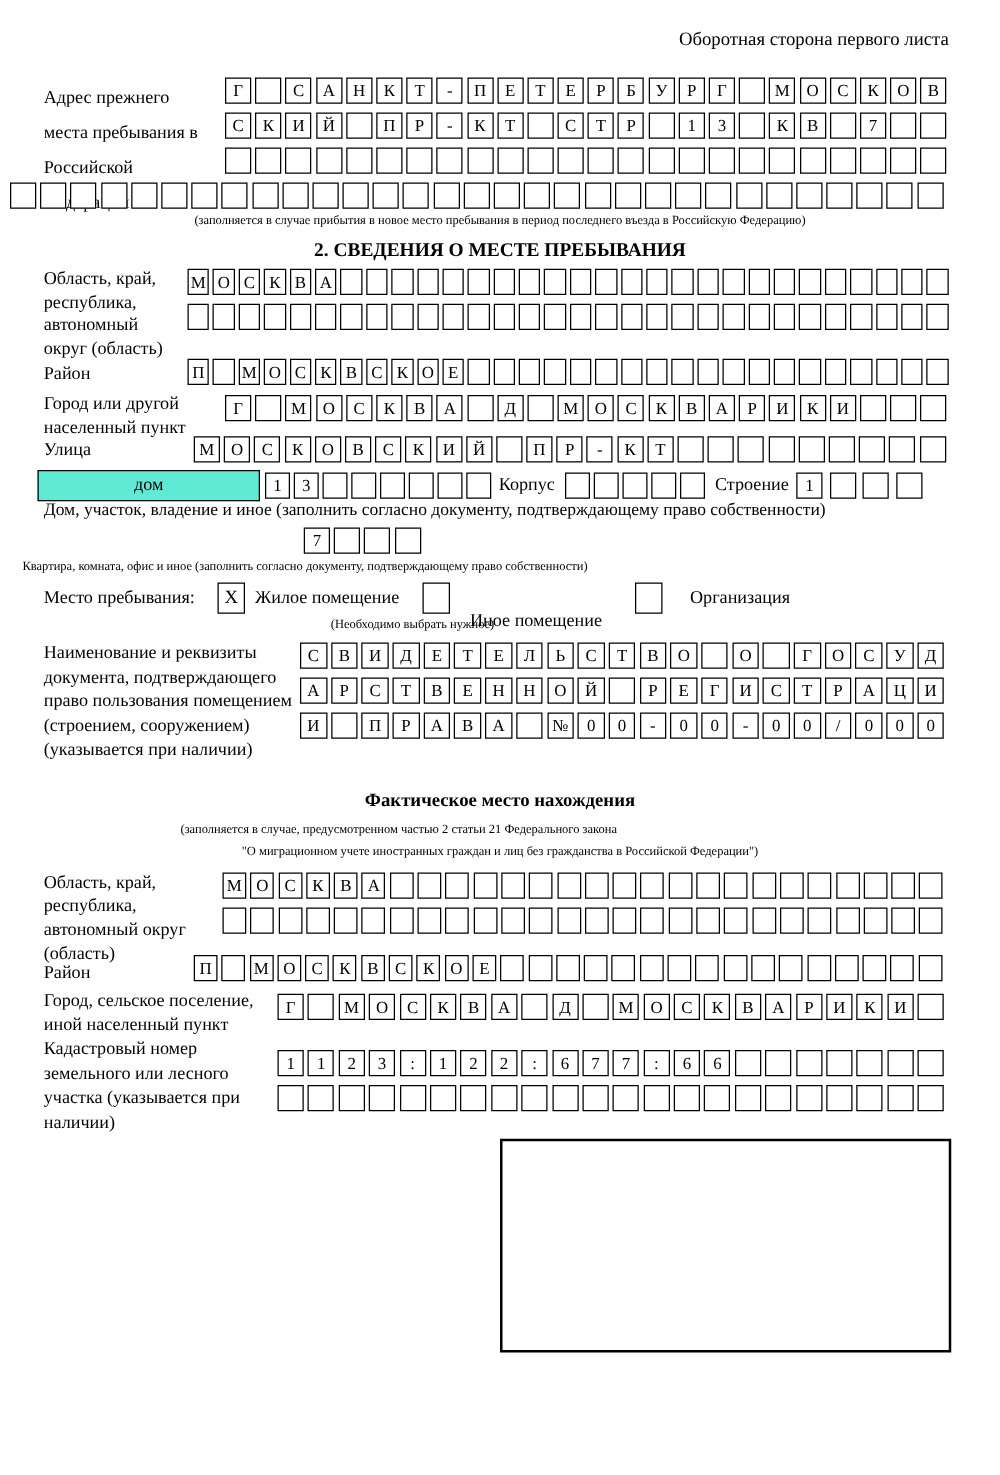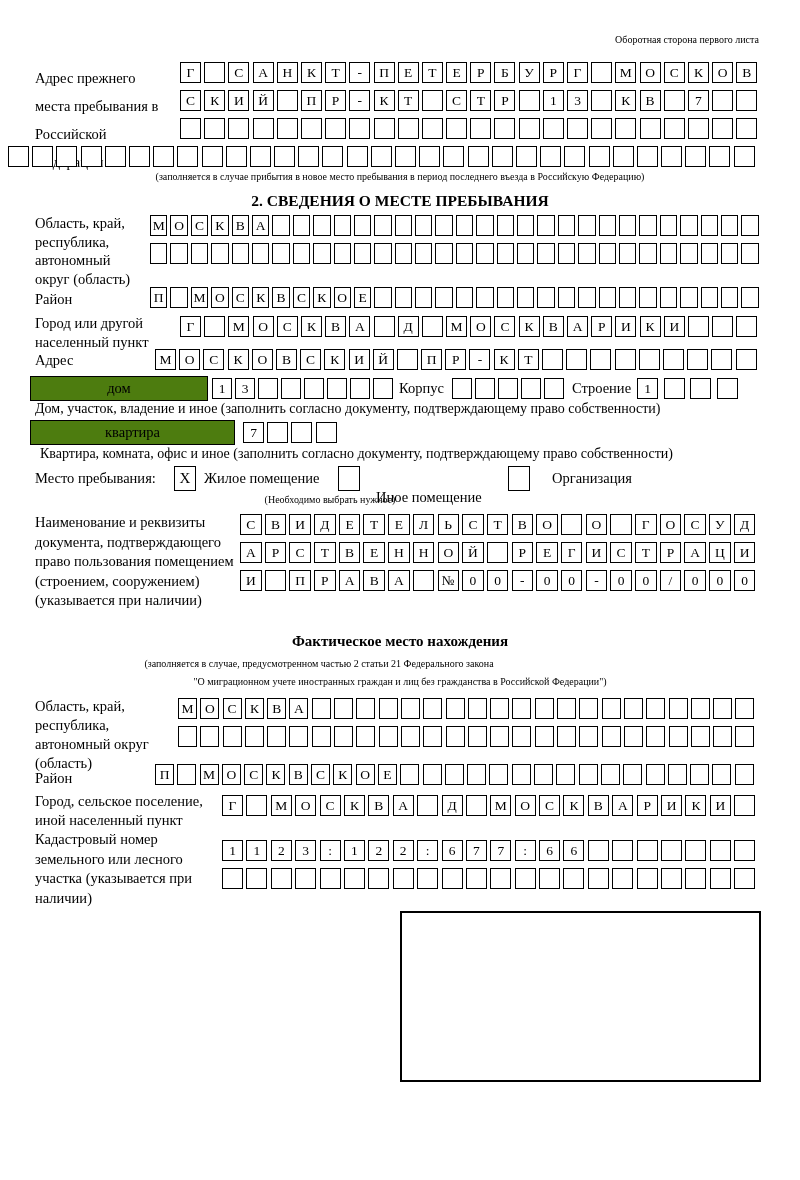--- a/index.html
+++ b/index.html
@@ -16,35 +16,35 @@
   .center { text-align:center; }
   .cr { position:absolute; display:flex; gap:var(--gap,3.2px); }
   .cr .cell {
     width:var(--cw,21px); height:21px; box-sizing:border-box;
     border:1.5px solid #000; background:#fff;
     display:flex; align-items:center; justify-content:center;
     font-size:13.5px; line-height:1; font-family:inherit;
   }
   .wbox {
     position:absolute; box-sizing:border-box; border:1.5px solid #000;
-    display:flex; align-items:center; justify-content:center; font-size:14.5px; background:#4d7c0f;
+    display:flex; align-items:center; justify-content:center; font-size:14.5px; background:#5eead4;
   }
   .chk {
     position:absolute; width:22px; height:25px; box-sizing:border-box;
     border:1.5px solid #000; display:flex; align-items:center; justify-content:center;
     font-size:15px; background:#fff;
   }
   .stamp { position:absolute; box-sizing:border-box; border:2px solid #000; background:#fff; }
 </style>
 </head>
 <body>
 
 <div class="page">
 
-  <div class="abs" style="top:24px; right:41px; font-size:10px;margin-top:10px;">Оборотная сторона первого листа</div>
+  <div class="abs" style="top:24px; right:41px; font-size:15px;">Оборотная сторона первого листа</div>
 
   <div class="lbl" style="left:35px; top:64px; width:125px; line-height:28px;">Адрес прежнего места пребывания в Российской Федерации</div>
   <div class="cr" style="left:180px; top:62px;">
       <span class="cell">Г</span>
       <span class="cell"></span>
       <span class="cell">С</span>
       <span class="cell">А</span>
       <span class="cell">Н</span>
       <span class="cell">К</span>
       <span class="cell">Т</span>
@@ -276,21 +276,21 @@
       <span class="cell">А</span>
       <span class="cell">Р</span>
       <span class="cell">И</span>
       <span class="cell">К</span>
       <span class="cell">И</span>
       <span class="cell"></span>
       <span class="cell"></span>
       <span class="cell"></span>
     </div>
 
-  <div class="lbl" style="left:35px; top:351px;">Адрес</div>
+  <div class="lbl" style="left:35px; top:351px;">Улица</div>
   <div class="cr" style="left:155px; top:349px;">
       <span class="cell">М</span>
       <span class="cell">О</span>
       <span class="cell">С</span>
       <span class="cell">К</span>
       <span class="cell">О</span>
       <span class="cell">В</span>
       <span class="cell">С</span>
       <span class="cell">К</span>
       <span class="cell">И</span>
@@ -333,28 +333,27 @@
     </div>
   <div class="lbl" style="left:572px; top:379px;">Строение</div>
   <div class="cr" style="left:637px; top:378px; --cw:21px; --gap:5.5px;">
       <span class="cell">1</span>
       <span class="cell"></span>
       <span class="cell"></span>
       <span class="cell"></span>
     </div>
   <div class="note" style="left:35px; top:401px; width:760px; font-size:14px;">Дом, участок, владение и иное (заполнить согласно документу, подтверждающему право собственности)</div>
 
-  <div class="wbox" style="left:30px; top:420px; width:205px; height:25px;">квартира</div>
   <div class="cr" style="left:243px; top:422px;">
       <span class="cell">7</span>
       <span class="cell"></span>
       <span class="cell"></span>
       <span class="cell"></span>
     </div>
-  <div class="note" style="left:40px; top:446px; width:760px; font-size:14px;">Квартира, комната, офис и иное (заполнить согласно документу, подтверждающему право собственности)</div>
+  <div class="note" style="left:18px; top:446px; width:760px; font-size:10px;">Квартира, комната, офис и иное (заполнить согласно документу, подтверждающему право собственности)</div>
 
   <div class="lbl" style="left:35px; top:469px;">Место пребывания:</div>
   <div class="chk" style="left:174px; top:466px;">X</div>
   <div class="lbl" style="left:204px; top:469px;">Жилое помещение</div>
   <div class="chk" style="left:338px; top:466px;"></div>
   <div class="lbl" style="left:376px; top:469px;margin-top:19px;">Иное помещение</div>
   <div class="chk" style="left:508px; top:466px;"></div>
   <div class="lbl" style="left:552px; top:469px;">Организация</div>
   <div class="note center" style="left:170px; top:492px; width:320px;font-family:Liberation Serif, serif;">(Необходимо выбрать нужное)</div>
 

